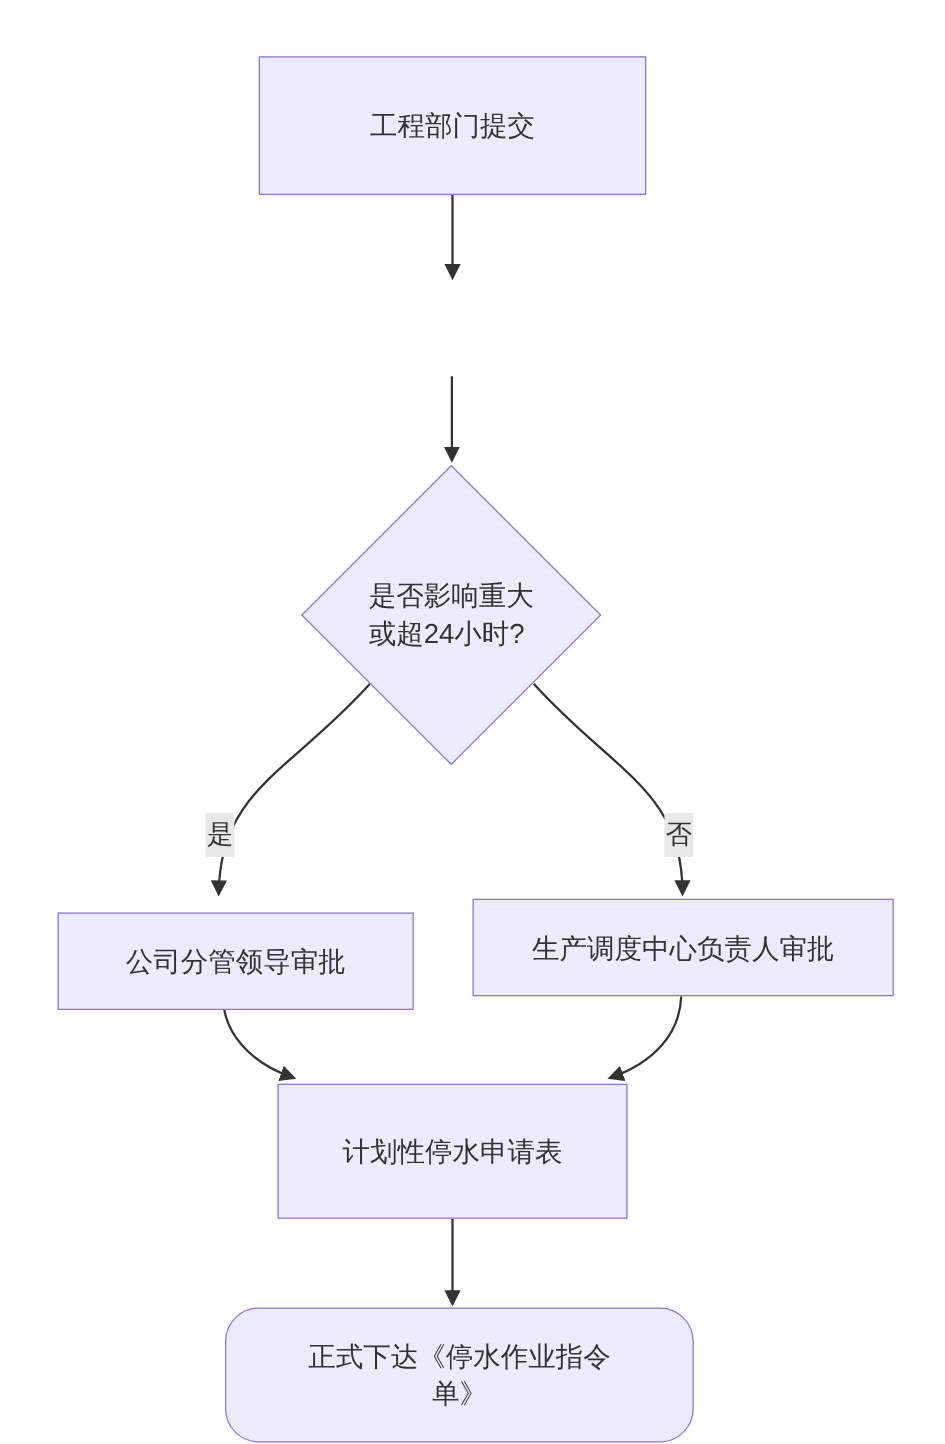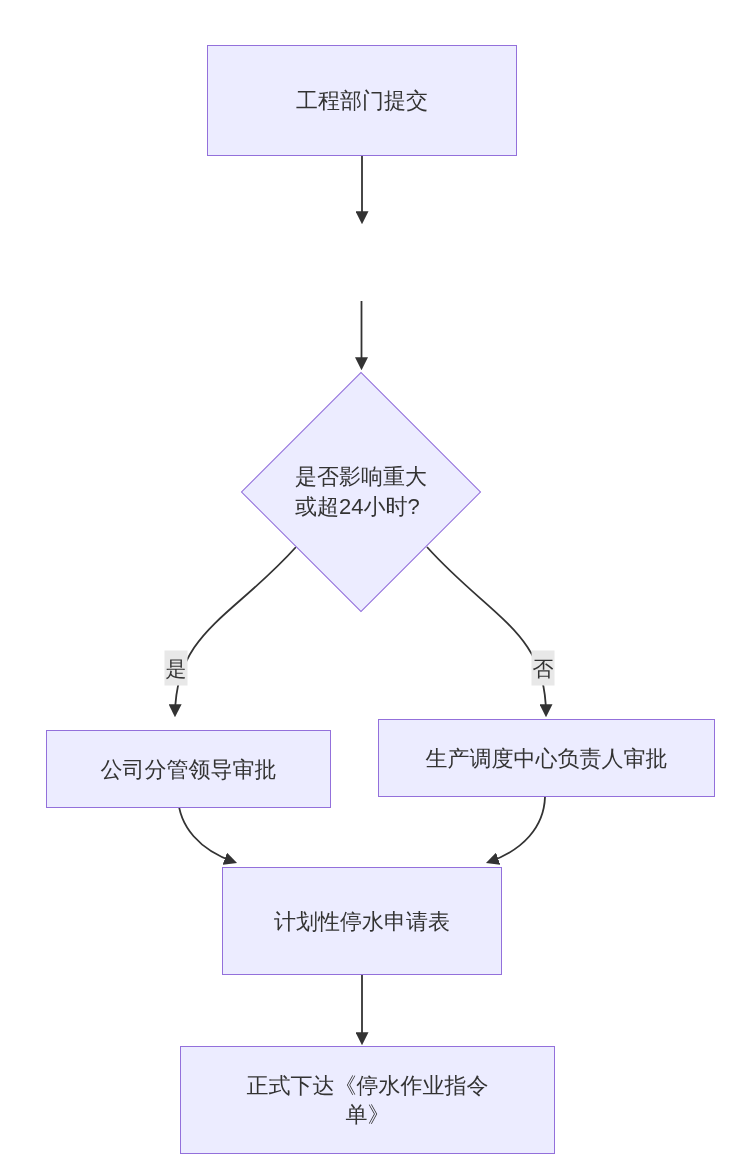--- a/index.html
+++ b/index.html
@@ -116,18 +116,18 @@
   </div>
 
   <div class="node" style="left:378px; top:719px; width:337px; height:78px;justify-content:center;">
     <div class="nline">生产调度中心负责人审批</div>
   </div>
 
   <div class="node" style="left:222px; top:867px; width:280px; height:108px;">
     <div class="nline">计划性停水申请表</div>
   </div>
 
-  <div class="node" style="left:180px; top:1046px; width:375px; height:108px;">
+  <div class="node" style="left:180px; top:1046px; width:375px; height:108px;border-radius:27px;">
     <div class="nline">正式下达《停水作业指令</div>
     <div class="nline">单》</div>
   </div>
 
 </div>
 
 </body></html>

